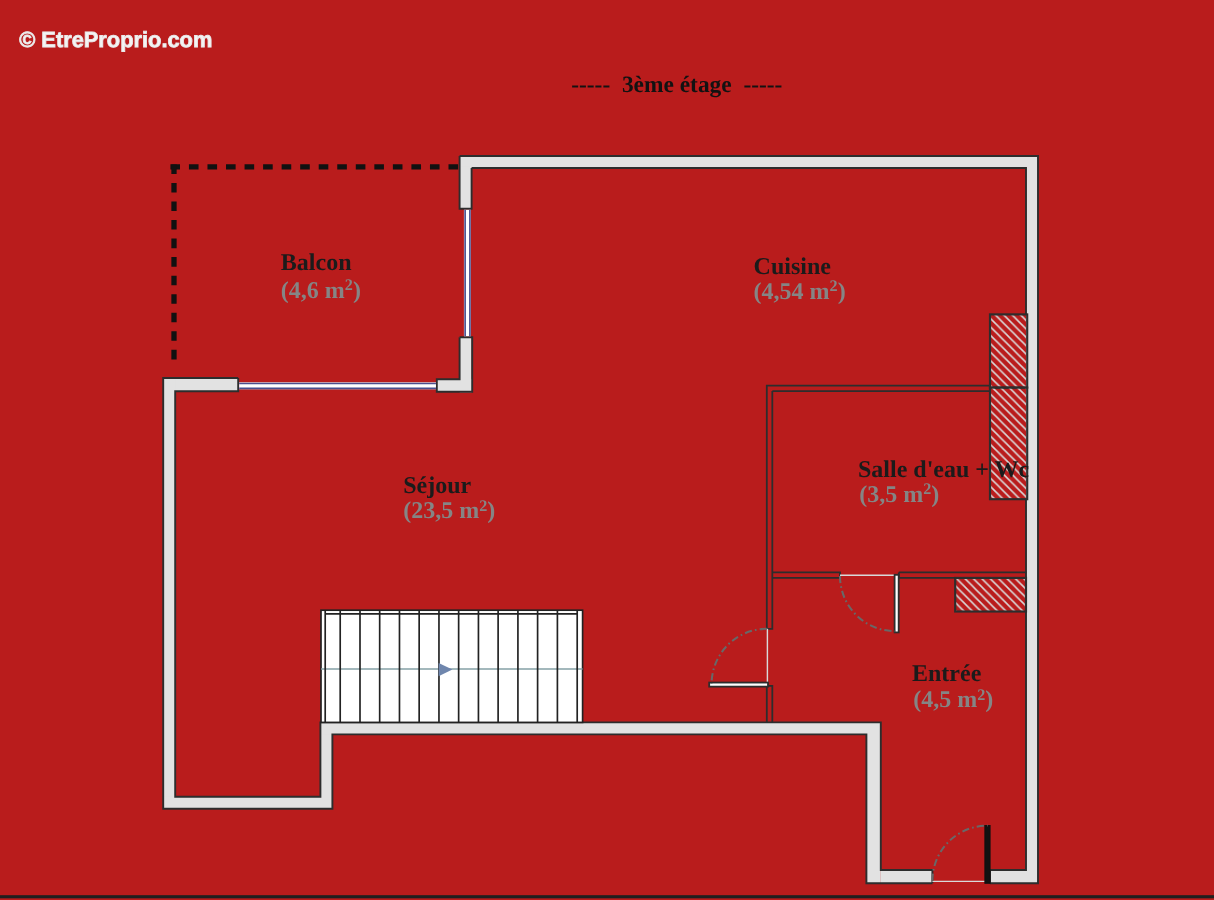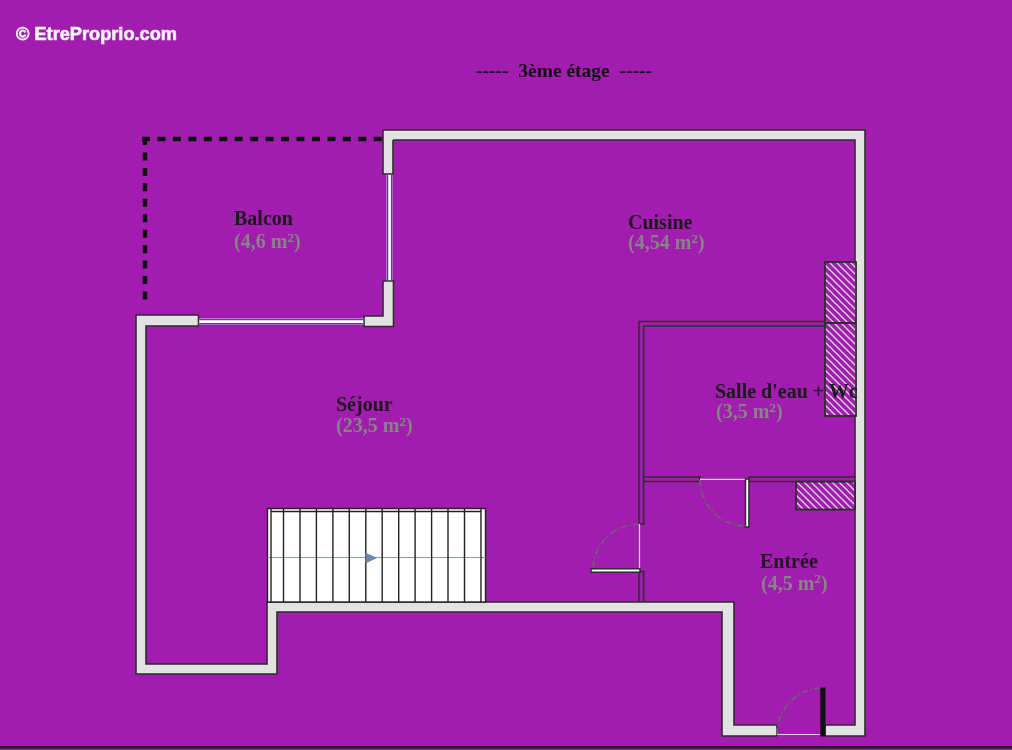--- a/index.html
+++ b/index.html
@@ -1,16 +1,16 @@
 <!DOCTYPE html>
 <html><head>
 <meta charset="utf-8">
 <style>
   html,body{margin:0;padding:0;background:#ffffff;}
-  .page{position:relative;width:1012px;height:750px;background:#a21caf;overflow:hidden;}
+  .page{position:relative;width:1012px;height:750px;background:#b91c1c;overflow:hidden;}
   svg{position:absolute;left:0;top:0;}
   text{font-family:"Liberation Serif", serif;font-weight:bold;}
   .name{fill:#1b1b1b;font-size:20px;}
   .area{fill:#858585;font-size:20px;}
 </style>
 </head>
 <body>
 <div class="page">
 <svg width="1012" height="750" viewBox="0 0 1012 750">
 <defs>

